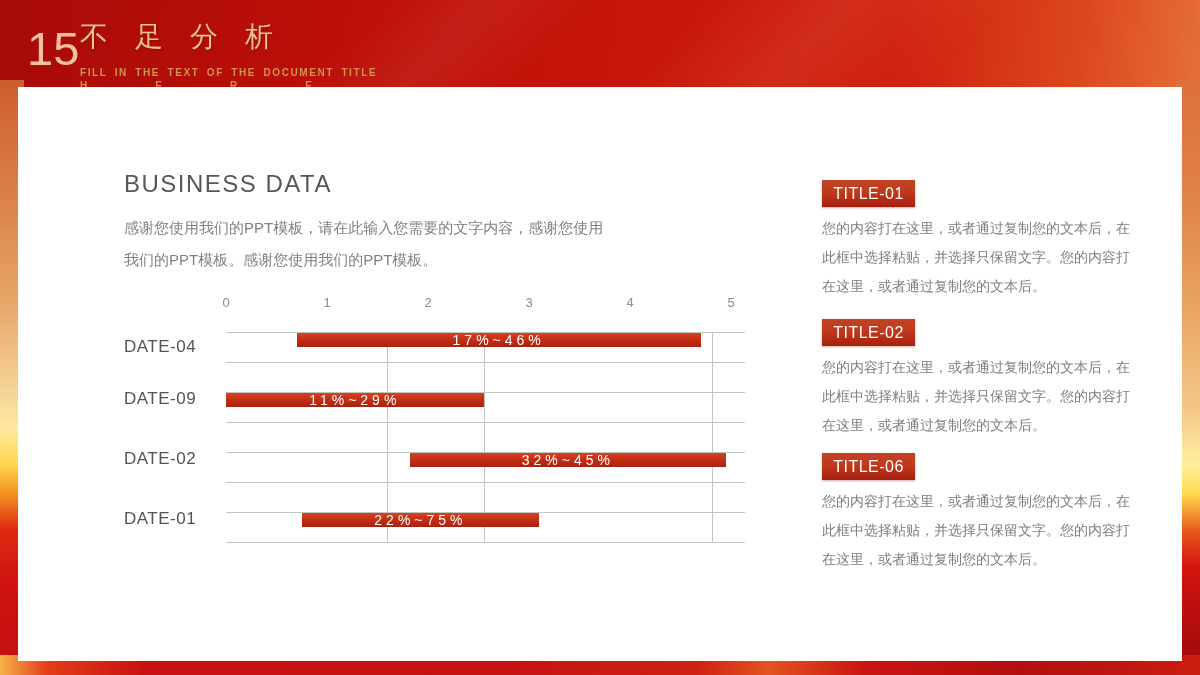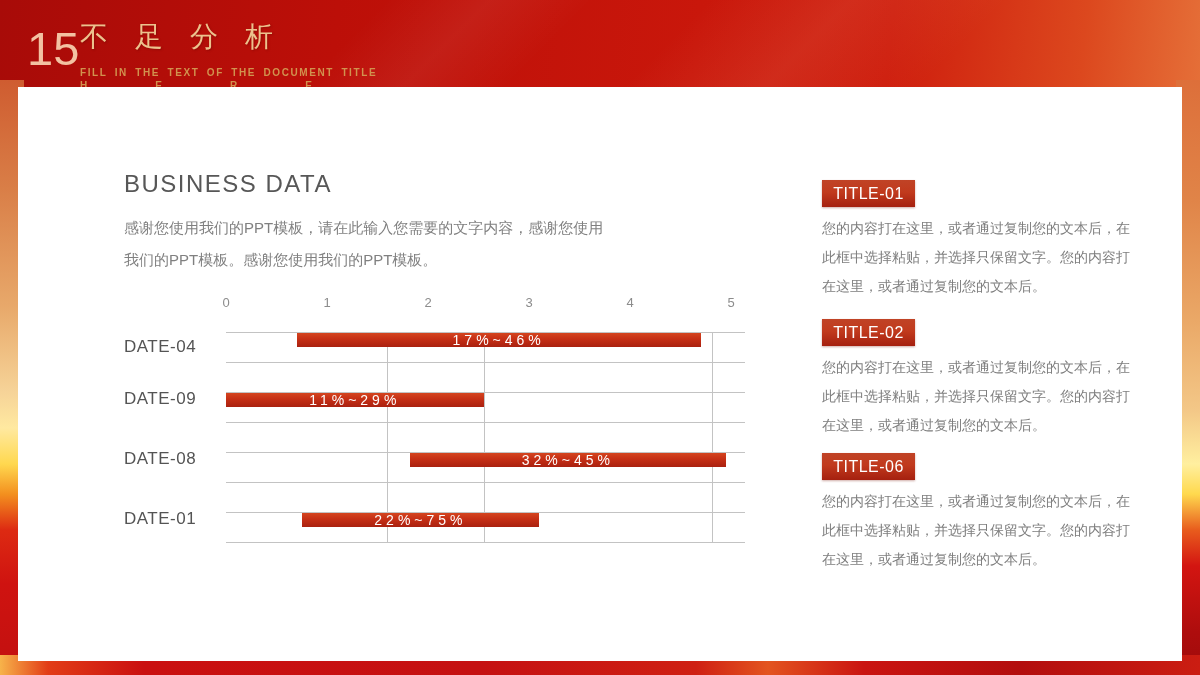--- a/index.html
+++ b/index.html
@@ -114,21 +114,21 @@
         <div class="vline" style="left: 359.55px; top: 37px; height: 210px;"></div>
         <div class="vline" style="left: 587.81px; top: 37px; height: 210px;"></div>
         <div class="cat-label" style="top: 41px;">DATE-04</div>
         <div class="bar" style="left: 172.7px; top: 38px; width: 404px;">
           <span class="bar-label">17%~46%</span>
         </div>
         <div class="cat-label" style="top: 93px;">DATE-09</div>
         <div class="bar" style="left: 102px; top: 98px; width: 257.55px;">
           <span class="bar-label">11%~29%</span>
         </div>
-        <div class="cat-label" style="top: 153px;">DATE-08</div>
+        <div class="cat-label" style="top: 153px;">DATE-02</div>
         <div class="bar" style="left: 285.82px; top: 158px; width: 316.13px;">
           <span class="bar-label">32%~45%</span>
         </div>
         <div class="cat-label" style="top: 213px;">DATE-01</div>
         <div class="bar" style="left: 177.75px; top: 218px; width: 237.35px;">
           <span class="bar-label">22%~75%</span>
         </div>
       </div>
 
     <div class="section-badge badge-1">TITLE-01</div>

